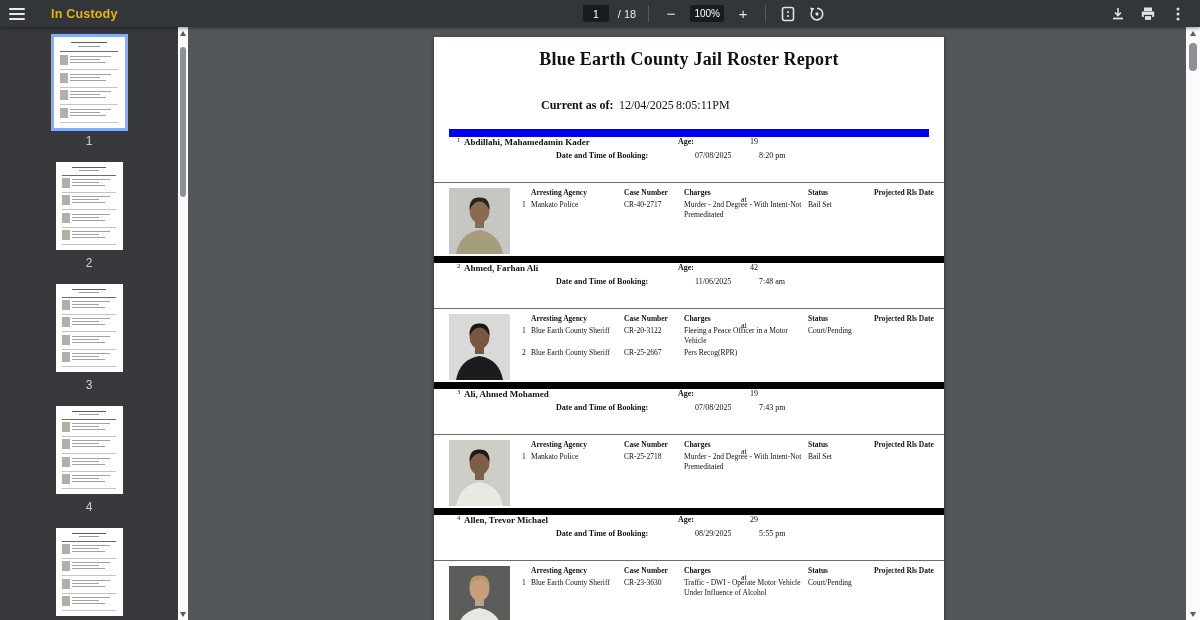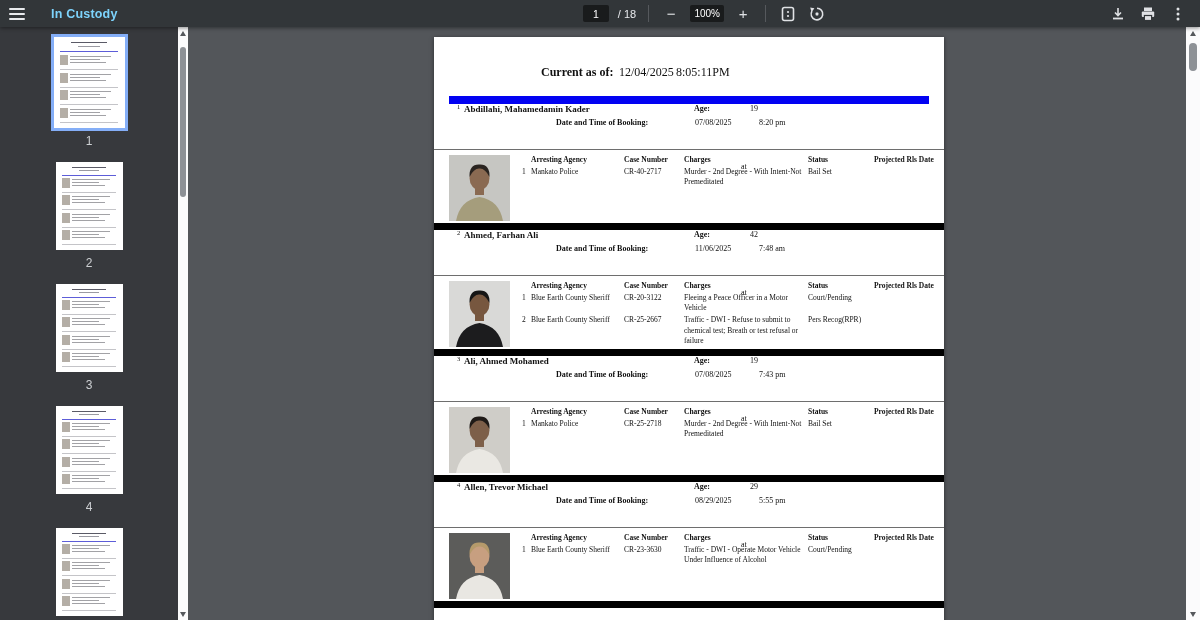--- a/index.html
+++ b/index.html
@@ -7,21 +7,21 @@
               font-family:"Liberation Sans", sans-serif; }
 
   
   .toolbar { position:absolute; left:0; top:0; width:1200px; height:27px;
              background:#323639; display:flex; align-items:center; z-index:30;
              box-shadow:0 1px 4px rgba(0,0,0,.45); color:#e8eaed; }
   .tb-left { display:flex; align-items:center; gap:16px; padding-left:9px; width:320px; }
   .hamburger { width:26px; height:20px; display:flex; flex-direction:column; justify-content:center;
                gap:3px; cursor:pointer; }
   .hamburger span { display:block; width:16px; height:2px; background:#e8eaed; border-radius:1px; }
-  .tb-title { font-size:12.5px; font-weight:bold; color:#7dd3fc; letter-spacing:.2px; }
+  .tb-title { font-size:12.5px; font-weight:bold; color:#eab308; letter-spacing:.2px; }
   .tb-center { flex:1; display:flex; align-items:center; justify-content:center; gap:9px; font-size:11px; }
   .page-input { width:26px; height:17px; background:#191b1c; border:none; border-radius:2px;
                 color:#fff; text-align:center; font-size:10.5px; font-family:"Liberation Sans",sans-serif; }
   .zoom-box { min-width:34px; height:17px; background:#191b1c; border-radius:2px; color:#fff;
               font-size:10px; display:flex; align-items:center; justify-content:center; padding:0 3px; }
   .tb-sep { width:1px; height:17px; background:#56595d; margin:0 3px; }
   .tb-btn { width:20px; height:20px; display:flex; align-items:center; justify-content:center;
             cursor:pointer; color:#e0e2e5; }
   .tb-btn svg { display:block; }
   .plusminus { font-size:15px; line-height:1; color:#e0e2e5; }
@@ -67,21 +67,21 @@
   .current-label { position:absolute; left:107px; font-weight:bold; }
   .current-date { position:absolute; left:185px; }
   .current-time { position:absolute; left:242px; }
   .accent-bar { margin:19px 15px 0 15px; height:8px; }
 
   .record { position:relative; }
   .rec-row { position:relative; height:14px; font-size:8px; }
   .name-row { height:14px; }
   .rec-sup { position:absolute; left:23px; top:-1px; font-size:6.5px; }
   .rec-name { position:absolute; left:30px; font-weight:bold; font-size:9px; }
-  .age-label { position:absolute; left:260px; font-weight:bold; }
+  .age-label { position:absolute; left:244px; font-weight:bold; }
   .age-value { position:absolute; left:316px; }
   .booking-label { position:absolute; left:122px; font-weight:bold; }
   .booking-date { position:absolute; left:261px; }
   .at-label { position:absolute; left:307px;margin-top:44px; }
   .booking-time { position:absolute; left:325px; }
   .rec-gap { height:17px; }
   .details { border-top:1px solid #6e6e6e; border-bottom:7px solid #000000;
              padding:5px 8px 2px 15px; display:flex; min-height:75px; }
   .photo { width:61px; height:66px; flex:none; margin-right:12px; position:relative; overflow:hidden; }
   .photo svg { display:block; }
@@ -381,20 +381,21 @@
       </div>
     <div class="sb-thumb" style="top:20px; height:150px;" data-interactable="true"></div>
     <div class="sb-arrow" style="bottom:0;" data-interactable="true">
         <span class="tri-down"></span>
       </div>
   </div>
 </div>
 
 <div class="viewer" data-interactable="false">
   <div class="page" data-interactable="false">
+    <div class="doc-title" data-interactable="false">Blue Earth County Jail Roster Report</div>
     <div class="current-row" data-interactable="false">
       <span class="current-label" data-interactable="false">Current as of:</span>
       <span class="current-date" data-interactable="false">12/04/2025</span>
       <span class="current-time" data-interactable="false">8:05:11PM</span>
     </div>
     <div class="accent-bar" data-interactable="false" style="background: rgb(2, 2, 242);"></div>
     <div id="records" data-interactable="false">
         <div class="record" data-interactable="false">
           <div class="rec-row name-row" data-interactable="false">
             <span class="rec-sup" data-interactable="false">1</span>
@@ -470,21 +471,20 @@
               </div>
               <div data-interactable="false">CR-20-3122</div>
               <div data-interactable="false">Fleeing a Peace Officer in a Motor Vehicle</div>
               <div data-interactable="false">Court/Pending</div>
               <div data-interactable="false"></div>
               <div class="agency-cell" data-interactable="false">
                 <span class="rownum" data-interactable="false">2</span>
                 <span data-interactable="false">Blue Earth County Sheriff</span>
               </div>
               <div data-interactable="false">CR-25-2667</div>
-              <div data-interactable="false">Traffic - DWI - Refuse to submit to chemical test; Breath or test refusal or failure</div>
               <div data-interactable="false">Pers Recog(RPR)</div>
               <div data-interactable="false"></div>
             </div>
           </div>
         </div>
         <div class="record" data-interactable="false">
           <div class="rec-row name-row" data-interactable="false">
             <span class="rec-sup" data-interactable="false">3</span>
             <span class="rec-name" data-interactable="false">Ali, Ahmed Mohamed</span>
             <span class="age-label" data-interactable="false">Age:</span>

